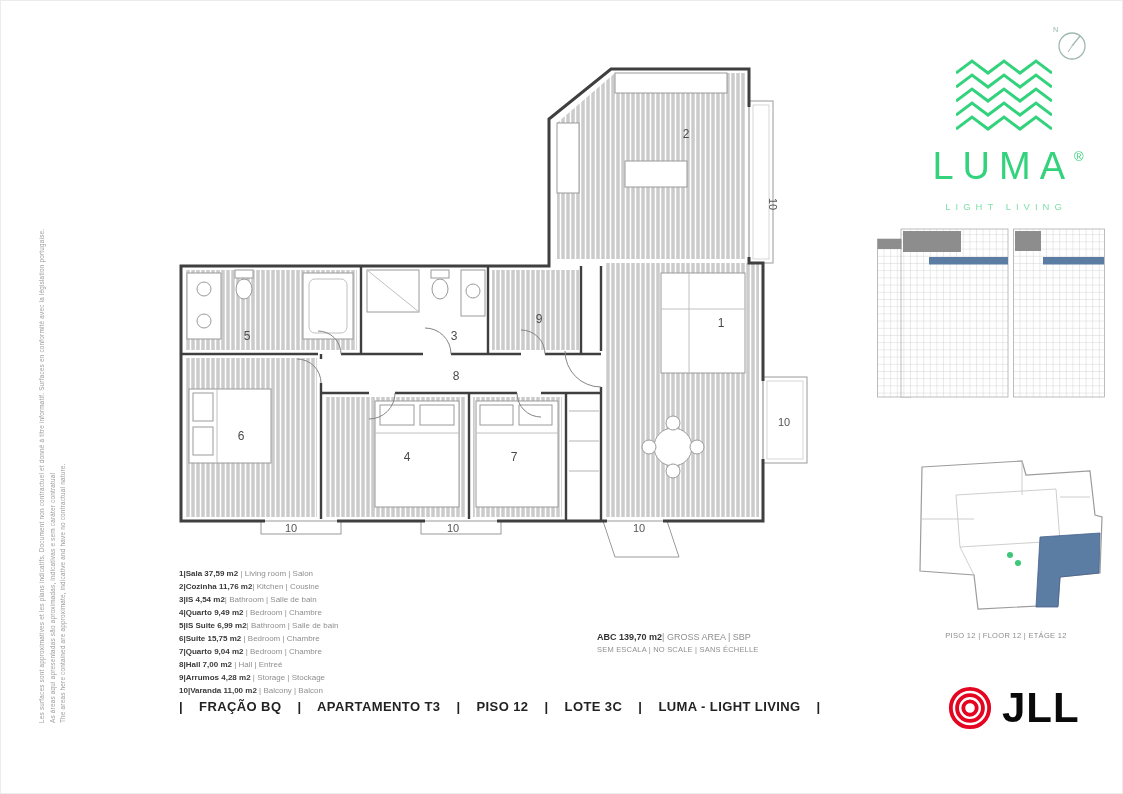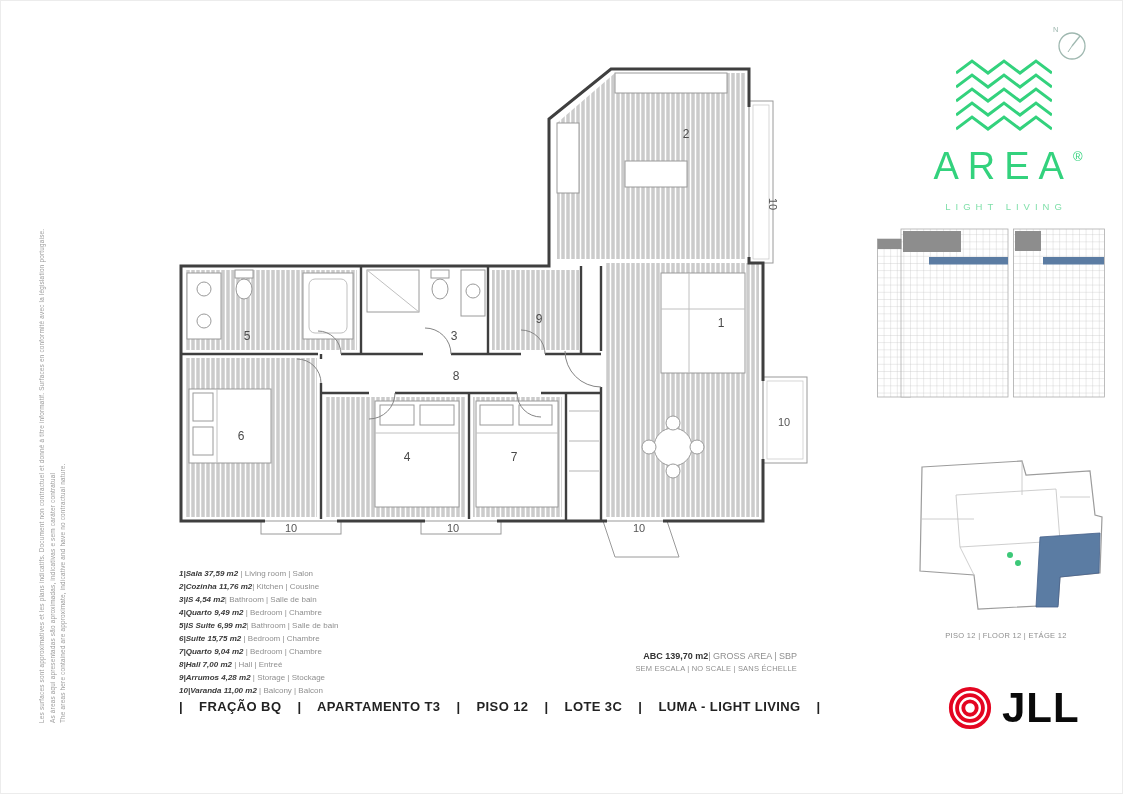--- a/index.html
+++ b/index.html
@@ -14,24 +14,24 @@
     transform:rotate(-90deg);transform-origin:0 0;
     font-size:6.4px;line-height:10.5px;color:#9b9b9b;letter-spacing:.2px;
   }
   
   .plan{position:absolute;left:172px;top:50px;width:648px;height:528px;}
   .plan svg text{font-family:"Liberation Sans",sans-serif;font-size:12px;fill:#4a4a4a;text-anchor:middle;}
   .plan svg text.balcony-num{font-size:11px;fill:#555;}
   
   .legend{position:absolute;left:178px;top:566px;width:240px;}
   .legend-row{font-size:8px;line-height:13px;white-space:pre;}
-  .lb{font-weight:bold;color:#3a3a3a;font-style:italic;}
+  .lb{font-weight:bold;color:#3a3a3a;}
   .lr{color:#8f8f8f;}
   
-  .area-info{position:absolute;left:596px;top:650px;width:200px;text-align:right;}
+  .area-info{position:absolute;left:596px;top:631px;width:200px;}
   .area-line1{font-size:9px;white-space:pre;}
   .ab{font-weight:bold;color:#333;}
   .ar{color:#8f8f8f;}
   .area-line2{font-size:7.5px;color:#8f8f8f;margin-top:3px;letter-spacing:.2px;}
   
   .footer{
     position:absolute;left:178px;top:698px;font-size:13px;font-weight:bold;
     color:#222;letter-spacing:.4px;white-space:pre;
   }
   
@@ -232,21 +232,21 @@
   </div>
 
   <div class="luma">
     <svg width="96" height="74" viewBox="0 0 96 74" fill="none" stroke="#33d27d" stroke-width="3">
       <polyline points="0,14 16,2 32,14 48,2 64,14 80,2 96,14"></polyline>
       <polyline points="0,28 16,16 32,28 48,16 64,28 80,16 96,28"></polyline>
       <polyline points="0,42 16,30 32,42 48,30 64,42 80,30 96,42"></polyline>
       <polyline points="0,56 16,44 32,56 48,44 64,56 80,44 96,56"></polyline>
       <polyline points="0,70 16,58 32,70 48,58 64,70 80,58 96,70"></polyline>
     </svg>
-    <div class="luma-name"><span>AREA</span><span class="luma-reg">®</span></div>
+    <div class="luma-name"><span>LUMA</span><span class="luma-reg">®</span></div>
     <div class="luma-tagline">LIGHT LIVING</div>
   </div>
 
   <div class="facade-south">
     <svg width="132" height="172" viewBox="0 0 132 172">
       <defs>
         <pattern id="gridS" width="6.6" height="7.2" patternUnits="userSpaceOnUse">
           <rect width="6.6" height="7.2" fill="#ffffff"></rect>
           <path d="M6.6 0H0V7.2" fill="none" stroke="#c6c6c6" stroke-width="0.7"></path>
         </pattern>

